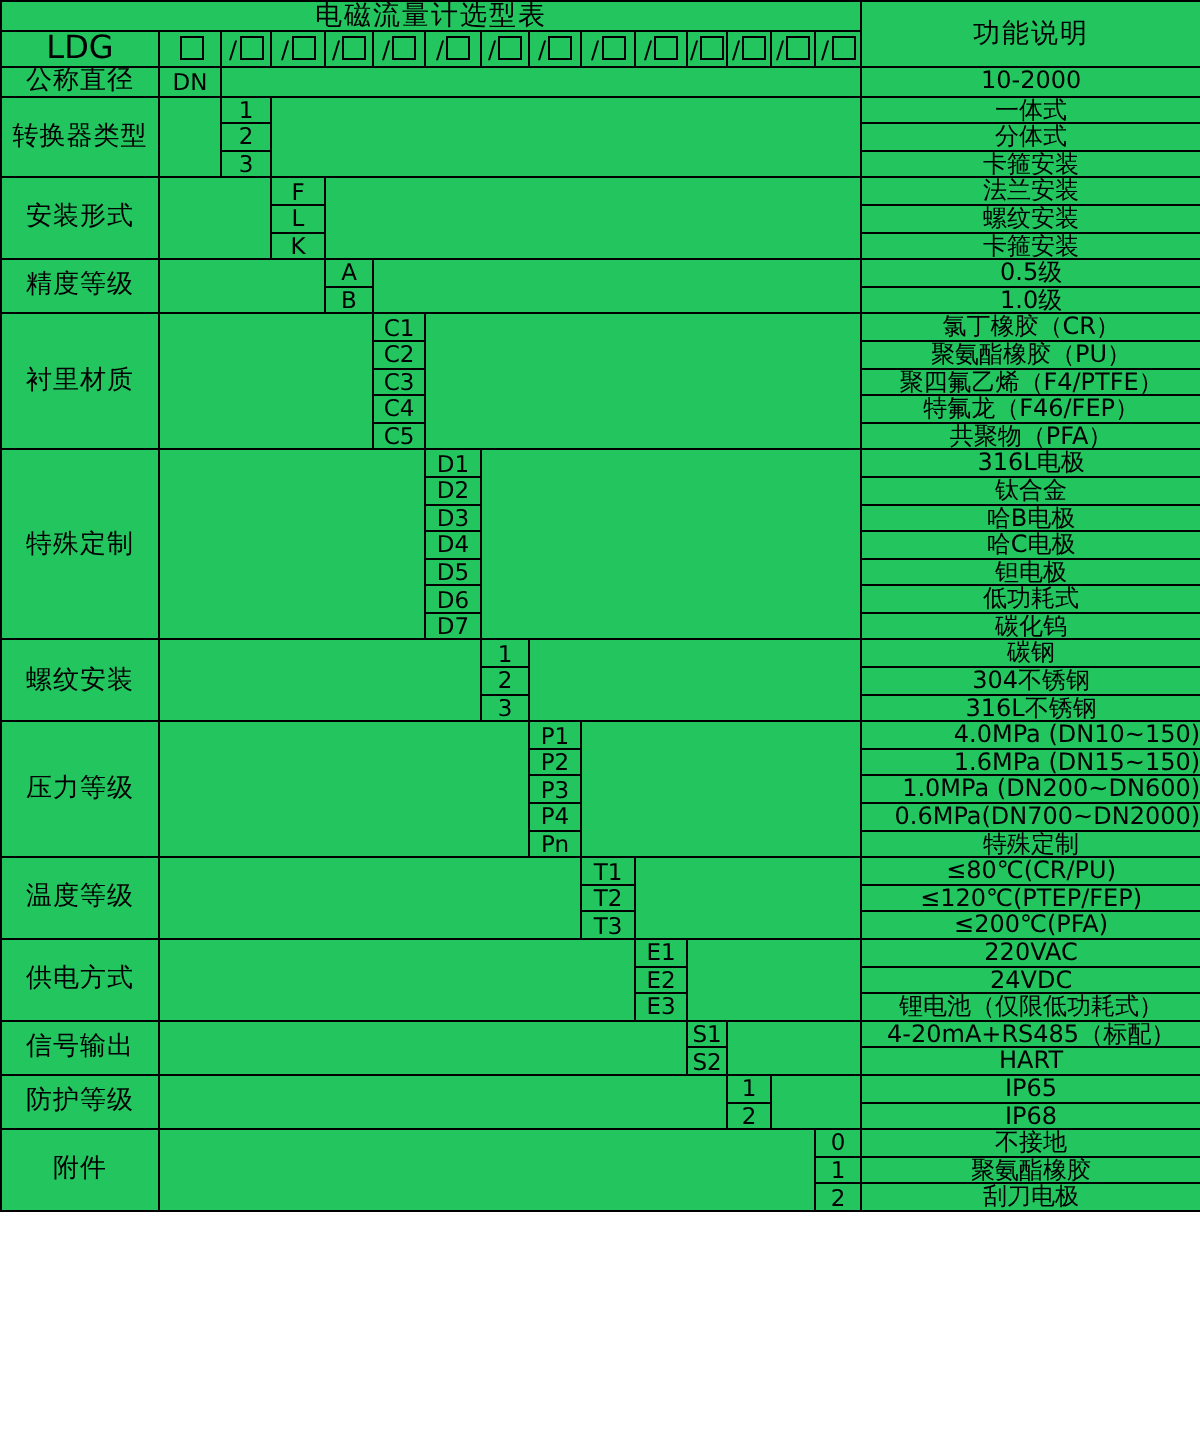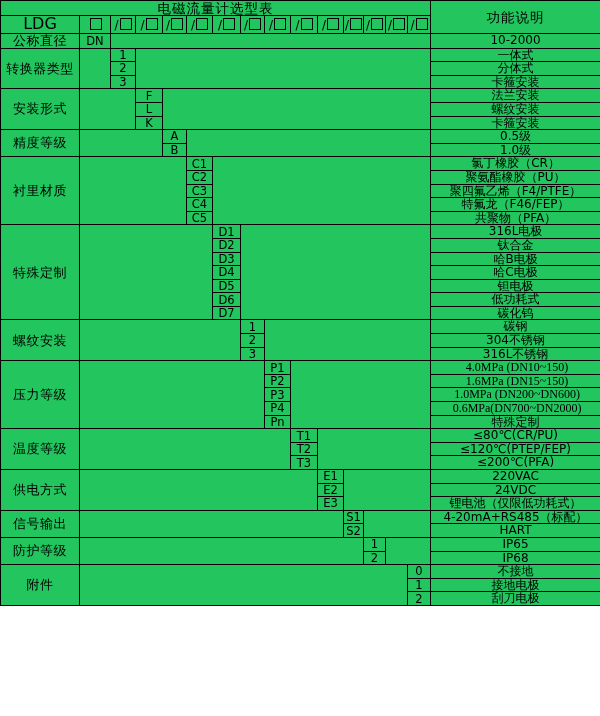--- a/index.html
+++ b/index.html
@@ -15,21 +15,21 @@
     border:1px solid #000;padding:0;margin:0;overflow:hidden;
     white-space:nowrap;text-align:center;vertical-align:middle;line-height:1.05;
   }
   td.title-cell{font-size:13.5px;letter-spacing:1px;}
   td.func-header{font-size:13.5px;letter-spacing:1px;}
   td.cat-label{font-size:13px;letter-spacing:0.5px;}
   td.code-cell{font-size:11.5px;}
   td.dn-cell{text-align:left;padding-left:3px;font-size:11.5px;}
   td.ldg-cell{font-size:16px;}
   td.desc{font-size:12px;}
-  td.desc.left{text-align:center;padding-left:3px;font-family:Liberation Serif, serif;}
+  td.desc.left{text-align:right;padding-left:3px;}
   td.slot{font-size:11px;}
   .sq{
     display:inline-block;width:10px;height:10px;border:1px solid #000;
     vertical-align:-1px;margin-left:1px;
   }
   .slash{font-size:12px;}
 </style>
 </head>
 <body>
 
@@ -267,21 +267,21 @@
           <td class="desc">IP68</td>
         </tr>
         <tr>
           <td class="cat-label" rowspan="3">附件</td>
           <td colspan="13" rowspan="3"></td>
           <td class="code-cell">0</td>
           <td class="desc">不接地</td>
         </tr>
         <tr>
           <td class="code-cell">1</td>
-          <td class="desc">接地电极</td>
+          <td class="desc">聚氨酯橡胶</td>
         </tr>
         <tr>
           <td class="code-cell">2</td>
           <td class="desc">刮刀电极</td>
         </tr>
       </tbody>
   </table>
 </div>
 
 </body></html>

